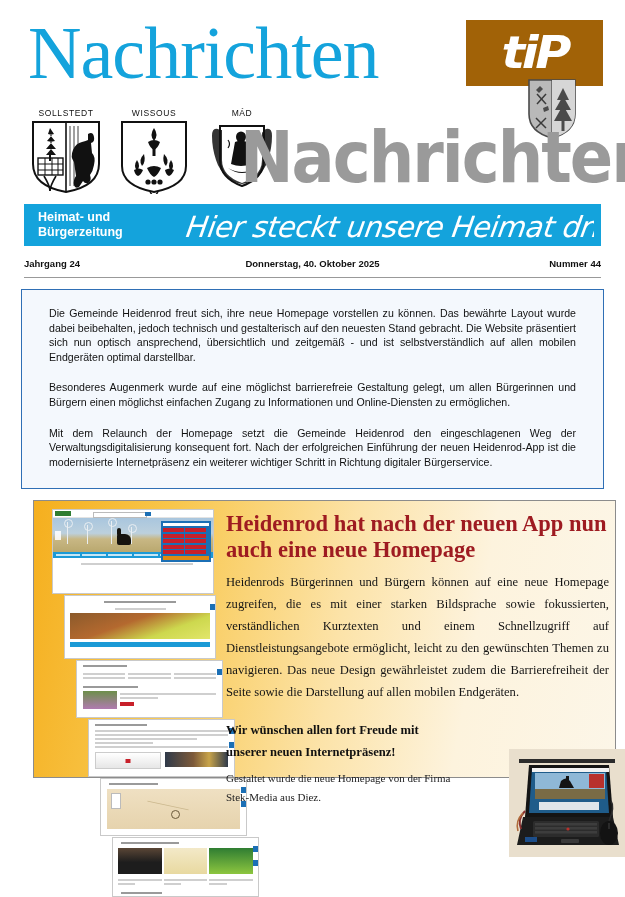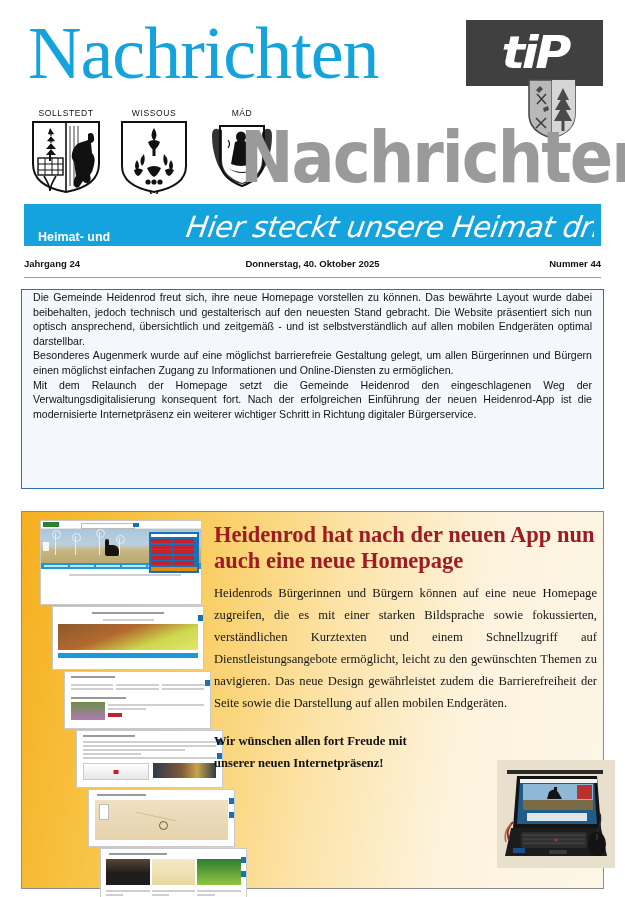--- a/index.html
+++ b/index.html
@@ -15,21 +15,21 @@
   .paper-title{
     position:absolute;left:28px;top:16px;
     font-family:"Liberation Serif", serif;
     font-size:74px;line-height:74px;font-weight:400;
     color:#14A3DC;letter-spacing:-1px;white-space:nowrap;
   }
 
   
   .tip-logo{
     position:absolute;left:466px;top:20px;width:137px;height:66px;
-    background:#404040;display:flex;align-items:center;justify-content:center;
+    background:#a16207;display:flex;align-items:center;justify-content:center;
   }
   .tip-logo span{
     font-family:"DejaVu Sans", sans-serif;
     font-size:44px;line-height:40px;font-weight:700;color:#fff;
     letter-spacing:-3px;font-style:italic;transform:scaleX(1.12);
   }
 
   
   .heid-arms{position:absolute;left:526px;top:78px;width:52px;height:62px;}
 
@@ -51,21 +51,21 @@
     white-space:nowrap;
   }
 
   
   .blue-strip{
     position:absolute;left:24px;top:204px;width:577px;height:42px;
     background:#14A3DC;color:#fff;
   }
   .strip-txt{
     position:absolute;left:14px;top:6px;
-    font-size:12.5px;line-height:15px;font-weight:700;margin-top:20px;
+    font-size:12.5px;line-height:15px;font-weight:700;
   }
   .slogan{
     position:absolute;left:160px;top:2px;width:410px;height:40px;
   }
 
   
   .issue-line{
     position:absolute;left:24px;top:258px;width:577px;
     display:flex;justify-content:space-between;align-items:baseline;
     font-size:9.5px;font-weight:700;color:#111;
@@ -82,29 +82,28 @@
     text-align:center;color:#d2323c;
     font-family:"Liberation Serif", serif;
     font-style:italic;font-weight:700;font-size:24px;line-height:28px;
     margin:9px 0 7px 0;letter-spacing:.2px;
   }
   .art1-body{
     padding:0 11px 0 11px;
     font-family:"Liberation Sans", sans-serif;
     font-size:10.6px;line-height:14.6px;text-align:justify;color:#111;
   }
-  .art1-body p{margin:0;}
+  .art1-body p{margin:16px;}
 
   
   .art2{
-    position:absolute;left:21px;top:500px;width:583px;height:378px;
+    position:absolute;left:33px;top:500px;width:583px;height:278px;
     box-sizing:border-box;
     border:1px solid #8c8c8c;
     background:linear-gradient(100deg,#F5AF1E 0%,#F8C64B 22%,#FCE3A8 52%,#FDF3DD 74%,#FCF6E8 100%);
-    margin-top:11px;
   }
   .art2-left{
     position:absolute;left:6px;top:6px;width:176px;height:364px;
   }
   .art2-right{
     position:absolute;left:192px;top:10px;width:383px;height:360px;
   }
   .art2-head{
     color:#9E1B21;font-family:"Liberation Serif", serif;
     font-weight:700;font-size:22.5px;line-height:26px;margin:0 0 8px 0;
@@ -455,20 +454,21 @@
           </div>
       </div>
     </div>
 
     <div class="art2-right">
       <div class="art2-head">Heidenrod hat nach der neuen App nun auch eine neue Homepage</div>
       <div class="art2-body">
         <p>Heidenrods Bürgerinnen und Bürgern können auf eine neue Homepage zugreifen, die es mit einer starken Bildsprache sowie fokussierten, verständlichen Kurztexten und einem Schnellzugriff auf Dienstleistungsangebote ermöglicht, leicht zu den gewünschten Themen zu navigieren. Das neue Design gewährleistet zudem die Barrierefreiheit der Seite sowie die Darstellung auf allen mobilen Endgeräten.</p>
       </div>
       <div class="art2-wish">Wir wünschen allen fort Freude mit unserer neuen Internetpräsenz!</div>
+      <div class="art2-credit">Gestaltet wurde die neue Homepage von der Firma Stek-Media aus Diez.</div>
 
       <div class="laptop-photo">
         <svg viewBox="0 0 118 108" width="118" height="108">
           <rect width="118" height="108" fill="#e9dfcd"></rect>
           <rect x="10" y="10" width="96" height="4" fill="#2b2b2b"></rect>
 
           <path d="M20 16 H100 L104 68 H16 Z" fill="#141414"></path>
           <path d="M23 19 H97 L100 64 H20 Z" fill="#1f5c8a"></path>
           <rect x="23" y="19" width="77" height="4" fill="#f2f2f2"></rect>
           <rect x="26" y="24" width="70" height="26" fill="#8fb8d6"></rect>

